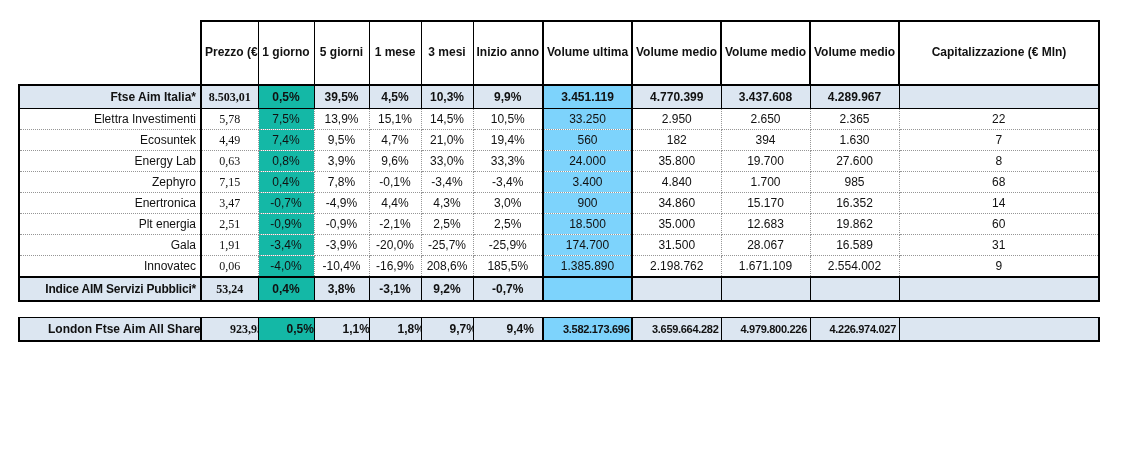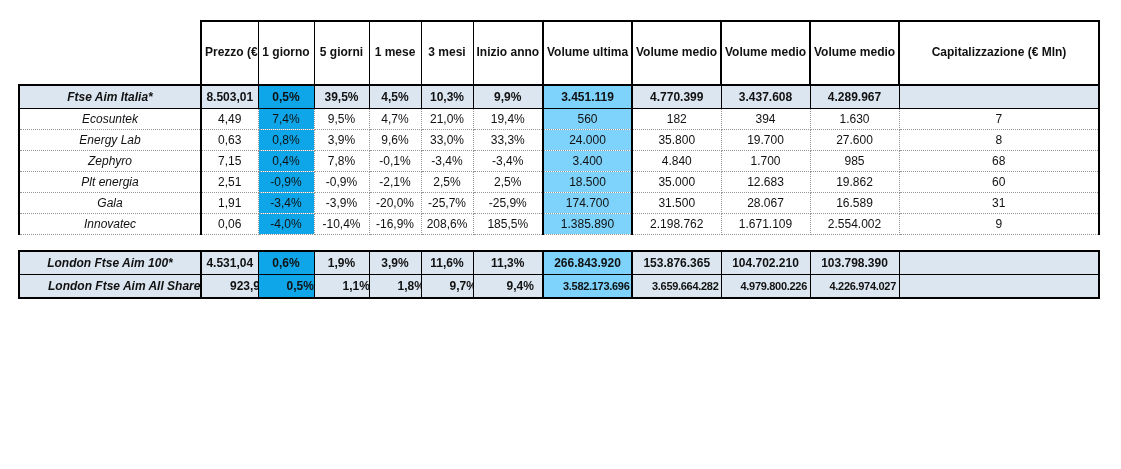--- a/index.html
+++ b/index.html
@@ -23,38 +23,38 @@
     border:1px solid #000; border-top:2px solid #000; border-bottom:2px solid #000;
     white-space:pre-line; line-height:1.15; padding:0 1px;
   }
   thead th.h-empty { border:none; background:transparent; }
   thead th.h-prezzo { border-left:2px solid #000; }
   thead th.h-vol, thead th.h-cap { border-left:2px solid #000; border-right:2px solid #000; }
   thead th.h-cap { border-right:2px solid #000; }
 
   
   tbody td { border:1px dotted #969696; height:20px; }
-  tbody td.c-name { text-align:center; padding:0 4px;font-style:italic; }
-  tbody td.c-prezzo { padding:0 1px; }
+  tbody td.c-name { text-align:right; padding:0 4px; }
+  tbody td.c-prezzo { padding:0 1px;font-family:Liberation Serif, serif; }
 
   
   tr.r-index-first td, tr.r-index-last td, tr.r-lon-top td, tr.r-lon-bottom td {
     background:#dce6f1; font-weight:bold; border:1px solid #000; height:22px;
   }
   tr.r-index-first td { border-top:2px solid #000; border-bottom:1px solid #000; }
   tr.r-index-last td  { border-top:2px solid #000; border-bottom:2px solid #000; }
   tr.r-lon-top td     { border-top:2px solid #000; }
   tr.r-lon-bottom td  { border-bottom:2px solid #000;padding-left:28px; }
   tr.r-index-last td.c-name { letter-spacing:-0.2px; }
   tr.r-lon-bottom td.c-vol { font-size:11px; letter-spacing:-0.3px; padding:0 19px; }
   tr.r-lon-top td.c-vol { padding:0 1px; }
 
   
   tbody td.c-name { border-left:2px solid #000; border-right:2px solid #000; }
-  tbody td.c-g1  { background:#0ea5e9; }
+  tbody td.c-g1  { background:#14b8a6; }
   tbody td.c-v1  { background:#7dd3fc; border-left:2px solid #000; border-right:2px solid #000; }
   tbody td.c-cap { border-right:2px solid #000; }
 
   .gap { height:15px; }
 </style>
 </head>
 <body>
 
 <div class="wrap">
 
@@ -107,20 +107,34 @@
           <td class="c-pct">4,5%</td>
           <td class="c-pct">10,3%</td>
           <td class="c-pct">9,9%</td>
           <td class="c-vol c-v1">3.451.119</td>
           <td class="c-vol">4.770.399</td>
           <td class="c-vol">3.437.608</td>
           <td class="c-vol">4.289.967</td>
           <td class="c-cap"></td>
         </tr>
         <tr class="r-stock">
+          <td class="c-name">Elettra Investimenti</td>
+          <td class="c-prezzo">5,78</td>
+          <td class="c-pct c-g1">7,5%</td>
+          <td class="c-pct">13,9%</td>
+          <td class="c-pct">15,1%</td>
+          <td class="c-pct">14,5%</td>
+          <td class="c-pct">10,5%</td>
+          <td class="c-vol c-v1">33.250</td>
+          <td class="c-vol">2.950</td>
+          <td class="c-vol">2.650</td>
+          <td class="c-vol">2.365</td>
+          <td class="c-cap">22</td>
+        </tr>
+        <tr class="r-stock">
           <td class="c-name">Ecosuntek</td>
           <td class="c-prezzo">4,49</td>
           <td class="c-pct c-g1">7,4%</td>
           <td class="c-pct">9,5%</td>
           <td class="c-pct">4,7%</td>
           <td class="c-pct">21,0%</td>
           <td class="c-pct">19,4%</td>
           <td class="c-vol c-v1">560</td>
           <td class="c-vol">182</td>
           <td class="c-vol">394</td>
@@ -149,20 +163,34 @@
           <td class="c-pct">-0,1%</td>
           <td class="c-pct">-3,4%</td>
           <td class="c-pct">-3,4%</td>
           <td class="c-vol c-v1">3.400</td>
           <td class="c-vol">4.840</td>
           <td class="c-vol">1.700</td>
           <td class="c-vol">985</td>
           <td class="c-cap">68</td>
         </tr>
         <tr class="r-stock">
+          <td class="c-name">Enertronica</td>
+          <td class="c-prezzo">3,47</td>
+          <td class="c-pct c-g1">-0,7%</td>
+          <td class="c-pct">-4,9%</td>
+          <td class="c-pct">4,4%</td>
+          <td class="c-pct">4,3%</td>
+          <td class="c-pct">3,0%</td>
+          <td class="c-vol c-v1">900</td>
+          <td class="c-vol">34.860</td>
+          <td class="c-vol">15.170</td>
+          <td class="c-vol">16.352</td>
+          <td class="c-cap">14</td>
+        </tr>
+        <tr class="r-stock">
           <td class="c-name">Plt energia</td>
           <td class="c-prezzo">2,51</td>
           <td class="c-pct c-g1">-0,9%</td>
           <td class="c-pct">-0,9%</td>
           <td class="c-pct">-2,1%</td>
           <td class="c-pct">2,5%</td>
           <td class="c-pct">2,5%</td>
           <td class="c-vol c-v1">18.500</td>
           <td class="c-vol">35.000</td>
           <td class="c-vol">12.683</td>
@@ -190,20 +218,34 @@
           <td class="c-pct">-10,4%</td>
           <td class="c-pct">-16,9%</td>
           <td class="c-pct">208,6%</td>
           <td class="c-pct">185,5%</td>
           <td class="c-vol c-v1">1.385.890</td>
           <td class="c-vol">2.198.762</td>
           <td class="c-vol">1.671.109</td>
           <td class="c-vol">2.554.002</td>
           <td class="c-cap">9</td>
         </tr>
+        <tr class="r-index-last">
+          <td class="c-name">Indice AIM Servizi Pubblici*</td>
+          <td class="c-prezzo">53,24</td>
+          <td class="c-pct c-g1">0,4%</td>
+          <td class="c-pct">3,8%</td>
+          <td class="c-pct">-3,1%</td>
+          <td class="c-pct">9,2%</td>
+          <td class="c-pct">-0,7%</td>
+          <td class="c-vol c-v1"></td>
+          <td class="c-vol"></td>
+          <td class="c-vol"></td>
+          <td class="c-vol"></td>
+          <td class="c-cap"></td>
+        </tr>
       </tbody>
   </table>
 
   <div class="gap"></div>
 
   <table class="tbl">
     <colgroup>
       <col style="width:182px">
         <col style="width:57px">
         <col style="width:56px">
@@ -211,34 +253,20 @@
         <col style="width:52px">
         <col style="width:52px">
       <col style="width:70px">
         <col style="width:89px">
         <col style="width:89px">
       <col style="width:89px">
         <col style="width:89px">
         <col style="width:200px">
     </colgroup>
     <tbody>
-        <tr class="r-lon-top">
-          <td class="c-name">London Ftse Aim 100*</td>
-          <td class="c-prezzo">4.531,04</td>
-          <td class="c-pct c-g1">0,6%</td>
-          <td class="c-pct">1,9%</td>
-          <td class="c-pct">3,9%</td>
-          <td class="c-pct">11,6%</td>
-          <td class="c-pct">11,3%</td>
-          <td class="c-vol c-v1">266.843.920</td>
-          <td class="c-vol">153.876.365</td>
-          <td class="c-vol">104.702.210</td>
-          <td class="c-vol">103.798.390</td>
-          <td class="c-cap"></td>
-        </tr>
         <tr class="r-lon-bottom">
           <td class="c-name">London Ftse Aim All Share*</td>
           <td class="c-prezzo">923,95</td>
           <td class="c-pct c-g1">0,5%</td>
           <td class="c-pct">1,1%</td>
           <td class="c-pct">1,8%</td>
           <td class="c-pct">9,7%</td>
           <td class="c-pct">9,4%</td>
           <td class="c-vol c-v1">3.582.173.696</td>
           <td class="c-vol">3.659.664.282</td>

